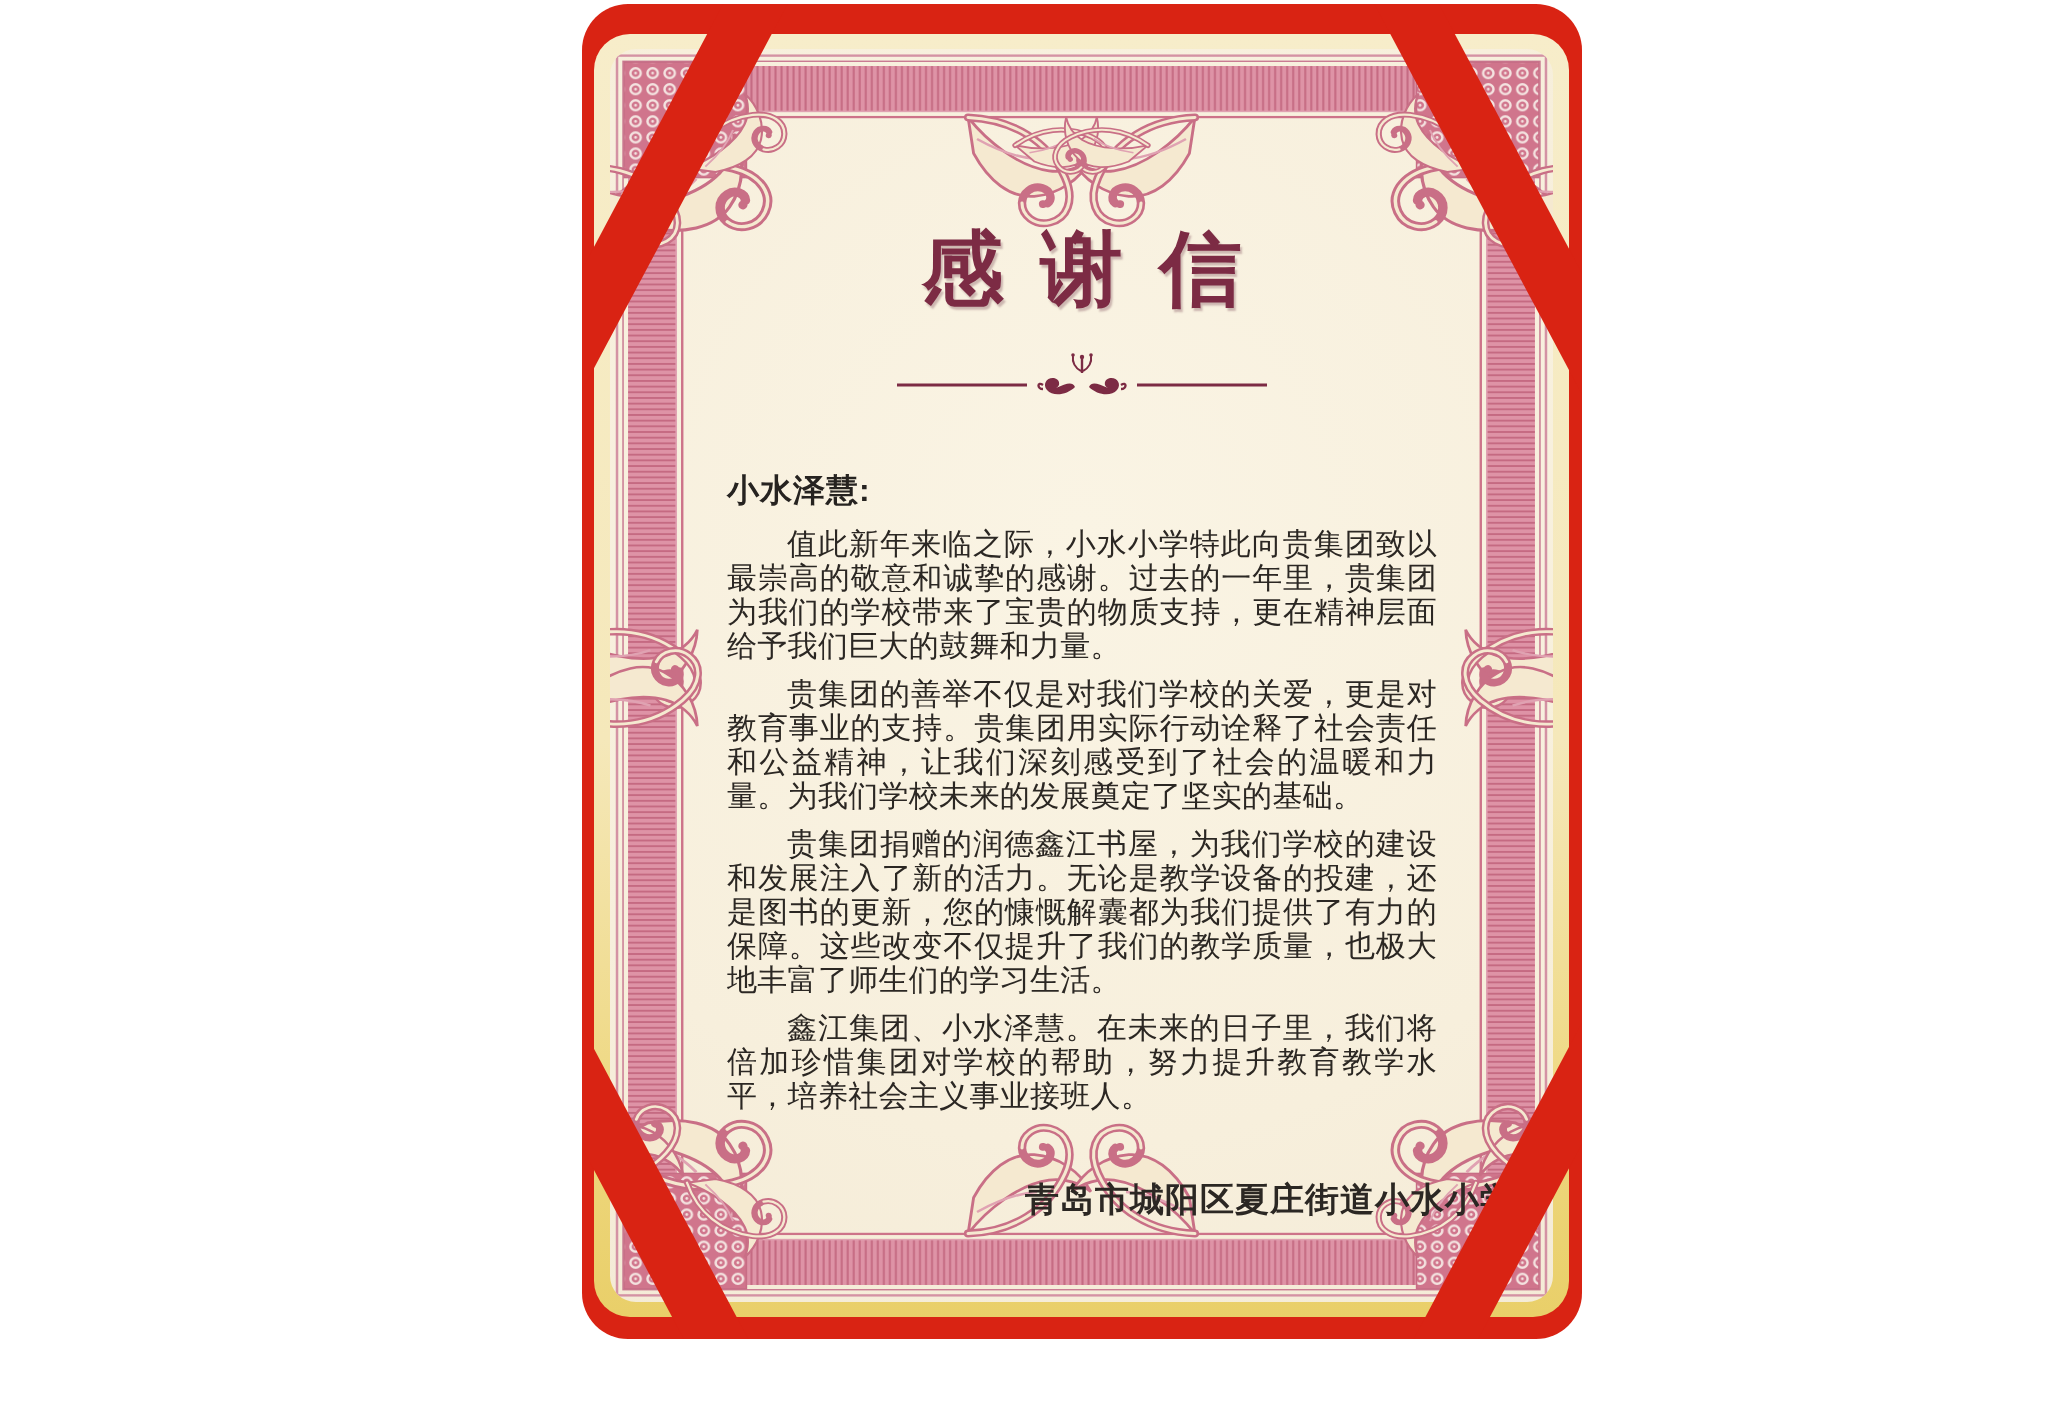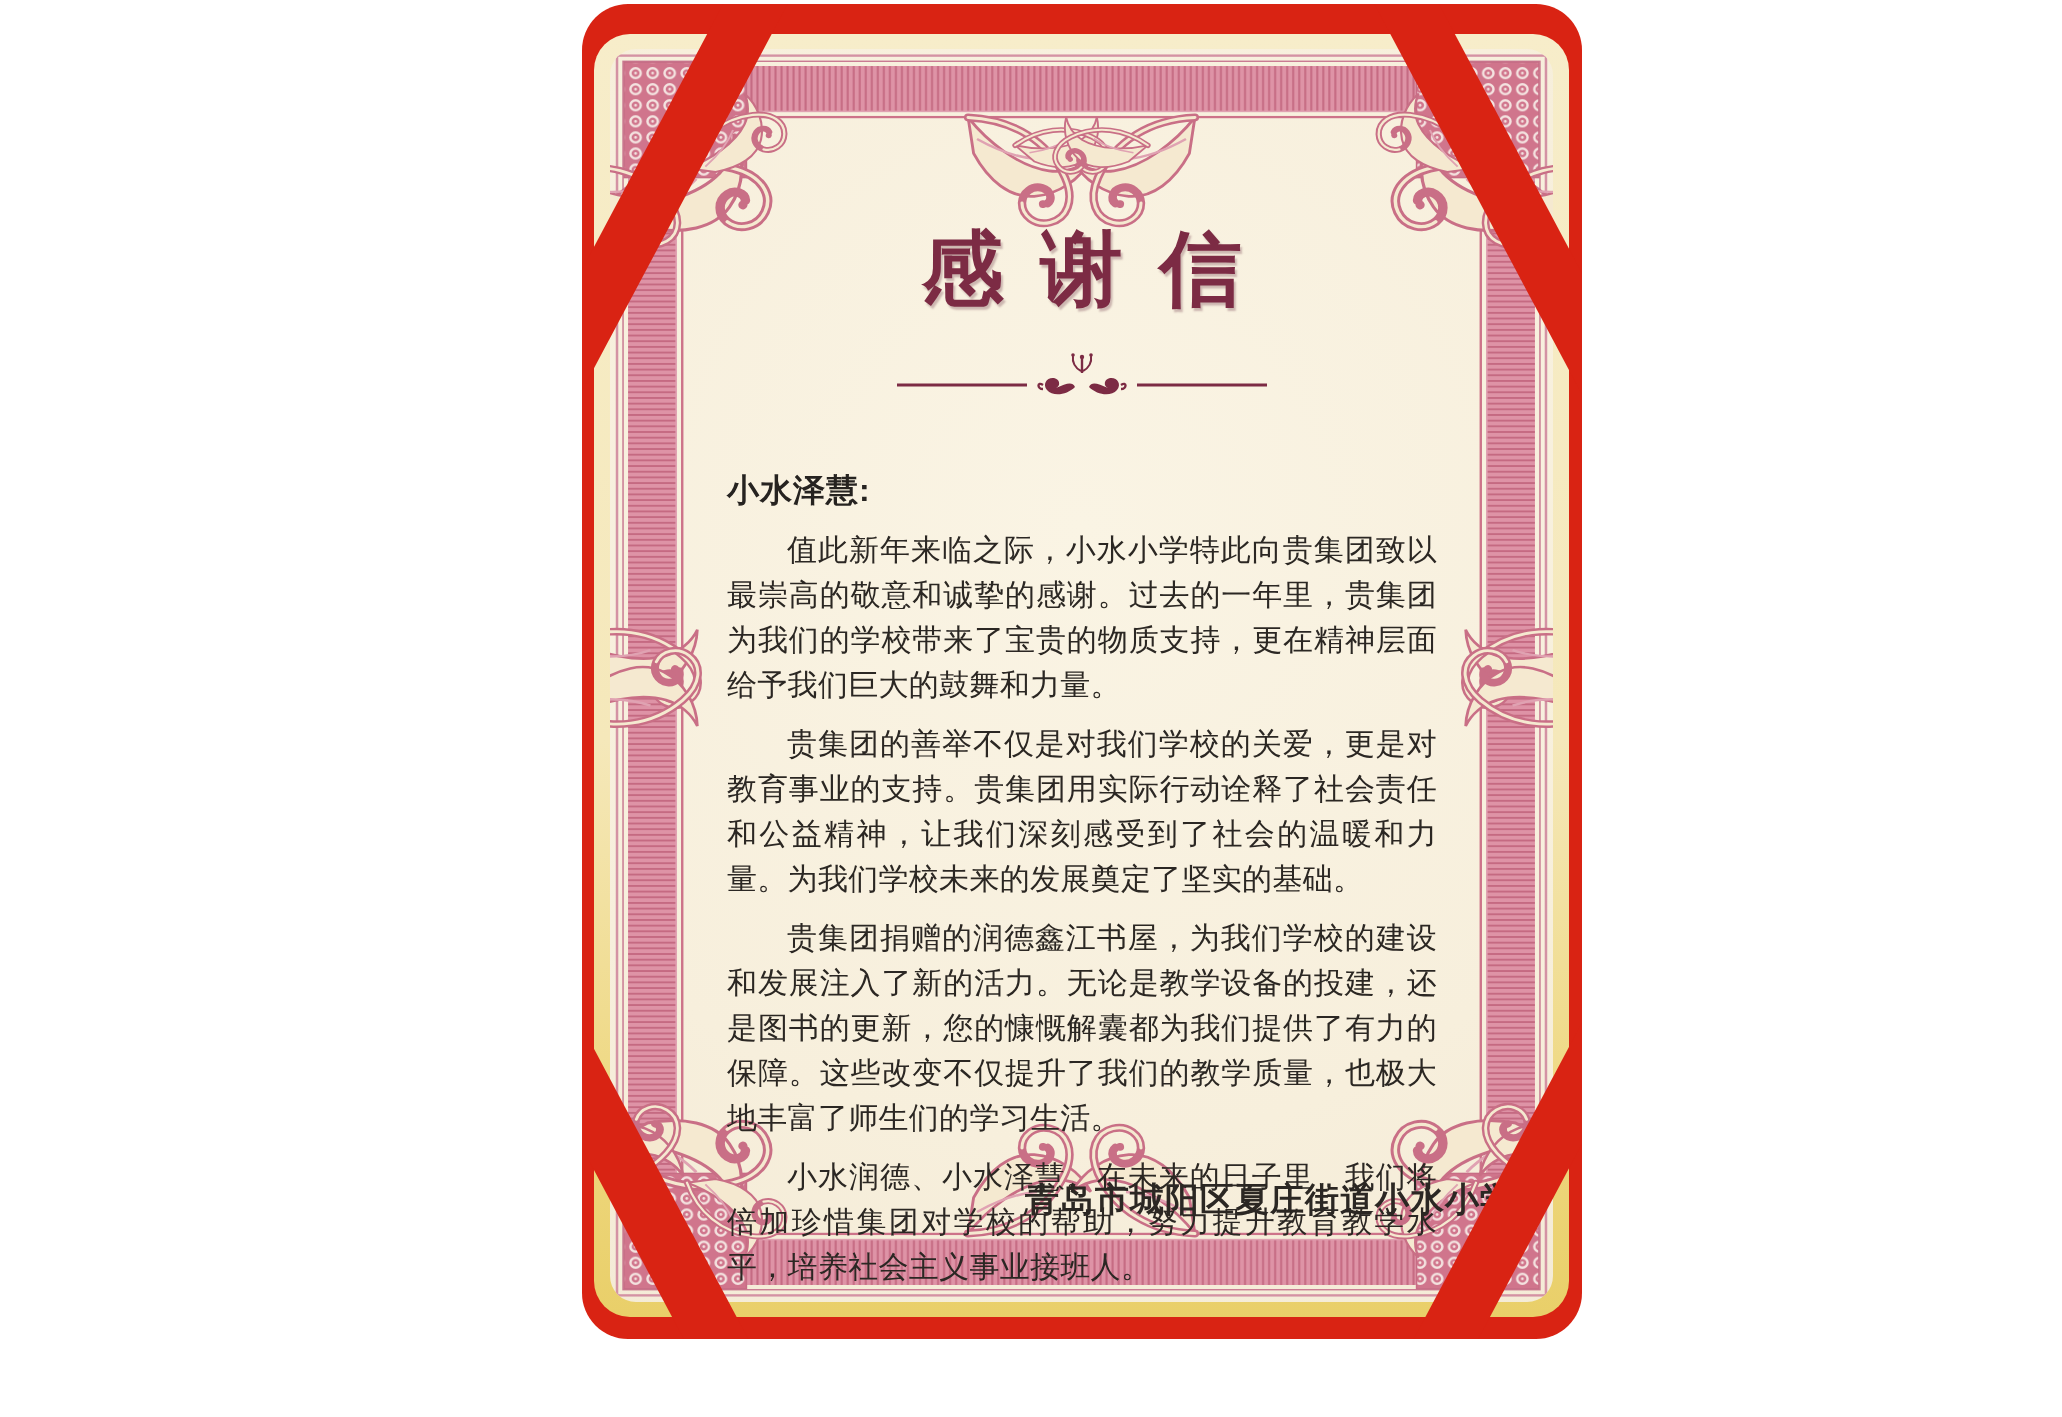--- a/index.html
+++ b/index.html
@@ -50,21 +50,21 @@
 
   .divider{ margin-top:26px; text-align:center; }
   .divider svg{ display:inline-block; vertical-align:middle; }
 
   .letter-body{ position:absolute; left:117px; width:710px; top:420px; }
   .salutation{
     font-size:32px; font-weight:700; color:#262320; letter-spacing:1px;
     margin-bottom:14px;
   }
   .letter-body p{
-    font-size:30px; line-height:45px; color:#2b2723; font-weight:500;
+    font-size:30px; line-height:34px; color:#2b2723; font-weight:500;
     text-align:justify; text-indent:2em; margin-bottom:14px;
     letter-spacing:0.3px;
   }
 
   .signature-block{
     position:absolute; left:380px; width:560px; top:1128px;
     text-align:center; color:#2b2723; z-index:10;
   }
   .signature-block .sig{ font-size:34px; font-weight:700; letter-spacing:1px; }
   .signature-block .date{ font-size:33px; font-weight:600; margin-top:14px; letter-spacing:1px; }
@@ -183,21 +183,21 @@
               <path d="M222,36 C230,44 244,46 250,39 C255,33 250,26 243,27 C237,28 236,35 241,37 C231,33 225,30 222,36 Z" fill="#7c2b44"></path>
               <path d="M254,34 C260,30 260,38 254,38" fill="none" stroke="#7c2b44" stroke-width="2.4"></path>
             </svg>
           </div>
 
           <div class="letter-body">
             <div class="salutation">小水泽慧:</div>
             <p>值此新年来临之际，小水小学特此向贵集团致以最崇高的敬意和诚挚的感谢。过去的一年里，贵集团为我们的学校带来了宝贵的物质支持，更在精神层面给予我们巨大的鼓舞和力量。</p>
             <p>贵集团的善举不仅是对我们学校的关爱，更是对教育事业的支持。贵集团用实际行动诠释了社会责任和公益精神，让我们深刻感受到了社会的温暖和力量。为我们学校未来的发展奠定了坚实的基础。</p>
             <p>贵集团捐赠的润德鑫江书屋，为我们学校的建设和发展注入了新的活力。无论是教学设备的投建，还是图书的更新，您的慷慨解囊都为我们提供了有力的保障。这些改变不仅提升了我们的教学质量，也极大地丰富了师生们的学习生活。</p>
-            <p>小水润德、小水泽慧。在未来的日子里，我们将倍加珍惜集团对学校的帮助，努力提升教育教学水平，培养社会主义事业接班人。</p>
+            <p>鑫江集团、小水泽慧。在未来的日子里，我们将倍加珍惜集团对学校的帮助，努力提升教育教学水平，培养社会主义事业接班人。</p>
           </div>
 
           <div class="signature-block">
             <div class="sig">青岛市城阳区夏庄街道小水小学</div>
           </div>
         </div>
       </div>
     </div>
 
     <div class="ribbon tl"></div>

